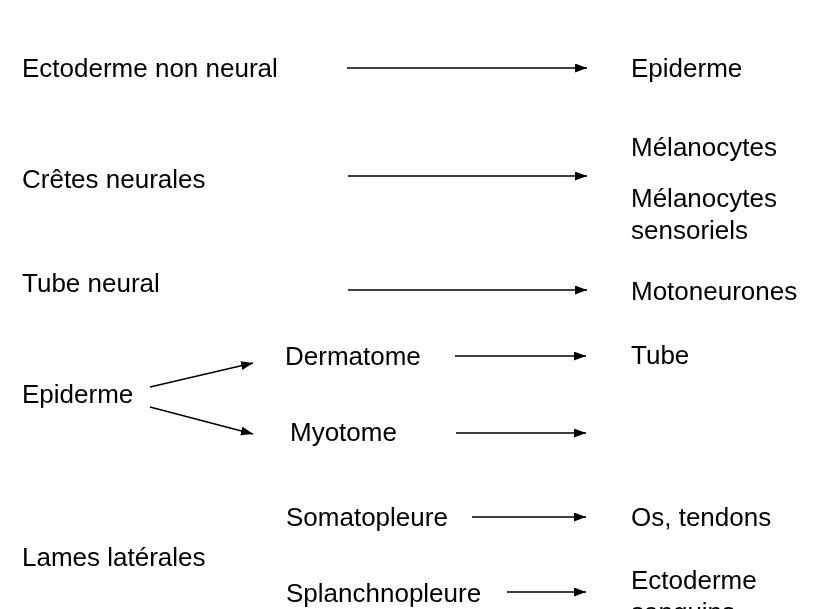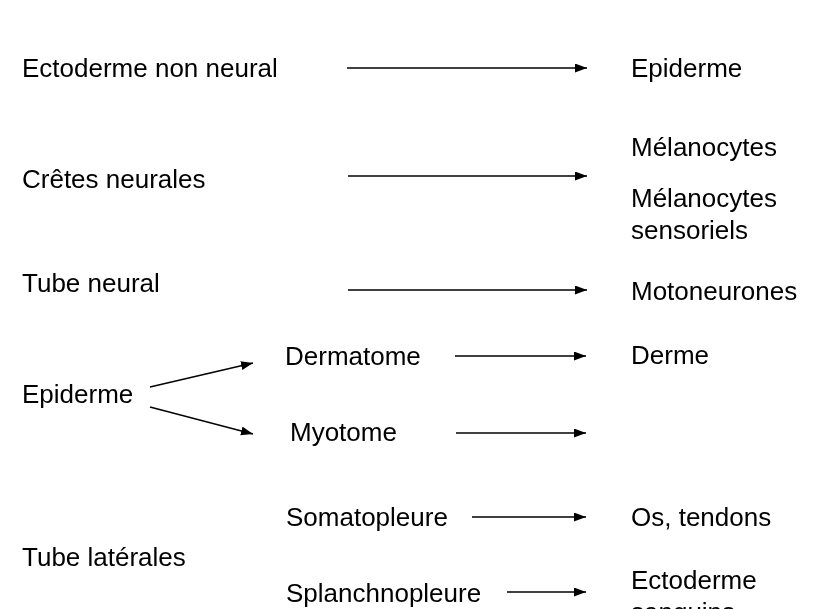--- a/index.html
+++ b/index.html
@@ -78,21 +78,21 @@
 
   <div class="node" id="n-ectoderme">Ectoderme non neural</div>
   <div class="node" id="n-epiderme">Epiderme</div>
   <div class="node" id="n-cretes">Crêtes neurales</div>
   <div class="node" id="n-melanocytes">Mélanocytes</div>
   <div class="node wrap" id="n-recepteurs">Mélanocytes sensoriels</div>
   <div class="node" id="n-tube">Tube neural</div>
   <div class="node" id="n-motoneurones">Motoneurones</div>
   <div class="node" id="n-somites">Epiderme</div>
   <div class="node" id="n-dermatome">Dermatome</div>
-  <div class="node" id="n-derme">Derme</div>
+  <div class="node" id="n-derme">Tube</div>
   <div class="node" id="n-myotome">Myotome</div>
-  <div class="node" id="n-lames">Tube latérales</div>
+  <div class="node" id="n-lames">Lames latérales</div>
   <div class="node" id="n-somatopleure">Somatopleure</div>
   <div class="node" id="n-os-tendons">Os, tendons</div>
   <div class="node" id="n-splanchnopleure">Splanchnopleure</div>
   <div class="node wrap" id="n-vaisseaux">Ectoderme sanguins</div>
 
 </div>
 
 </body></html>

